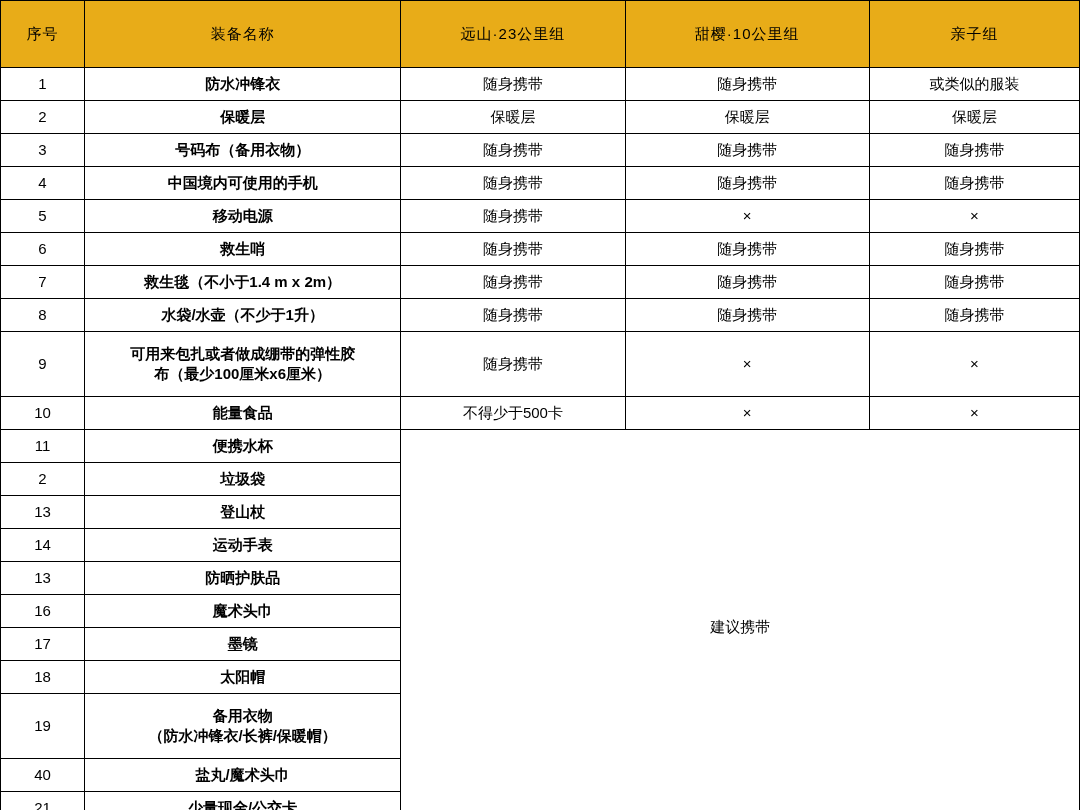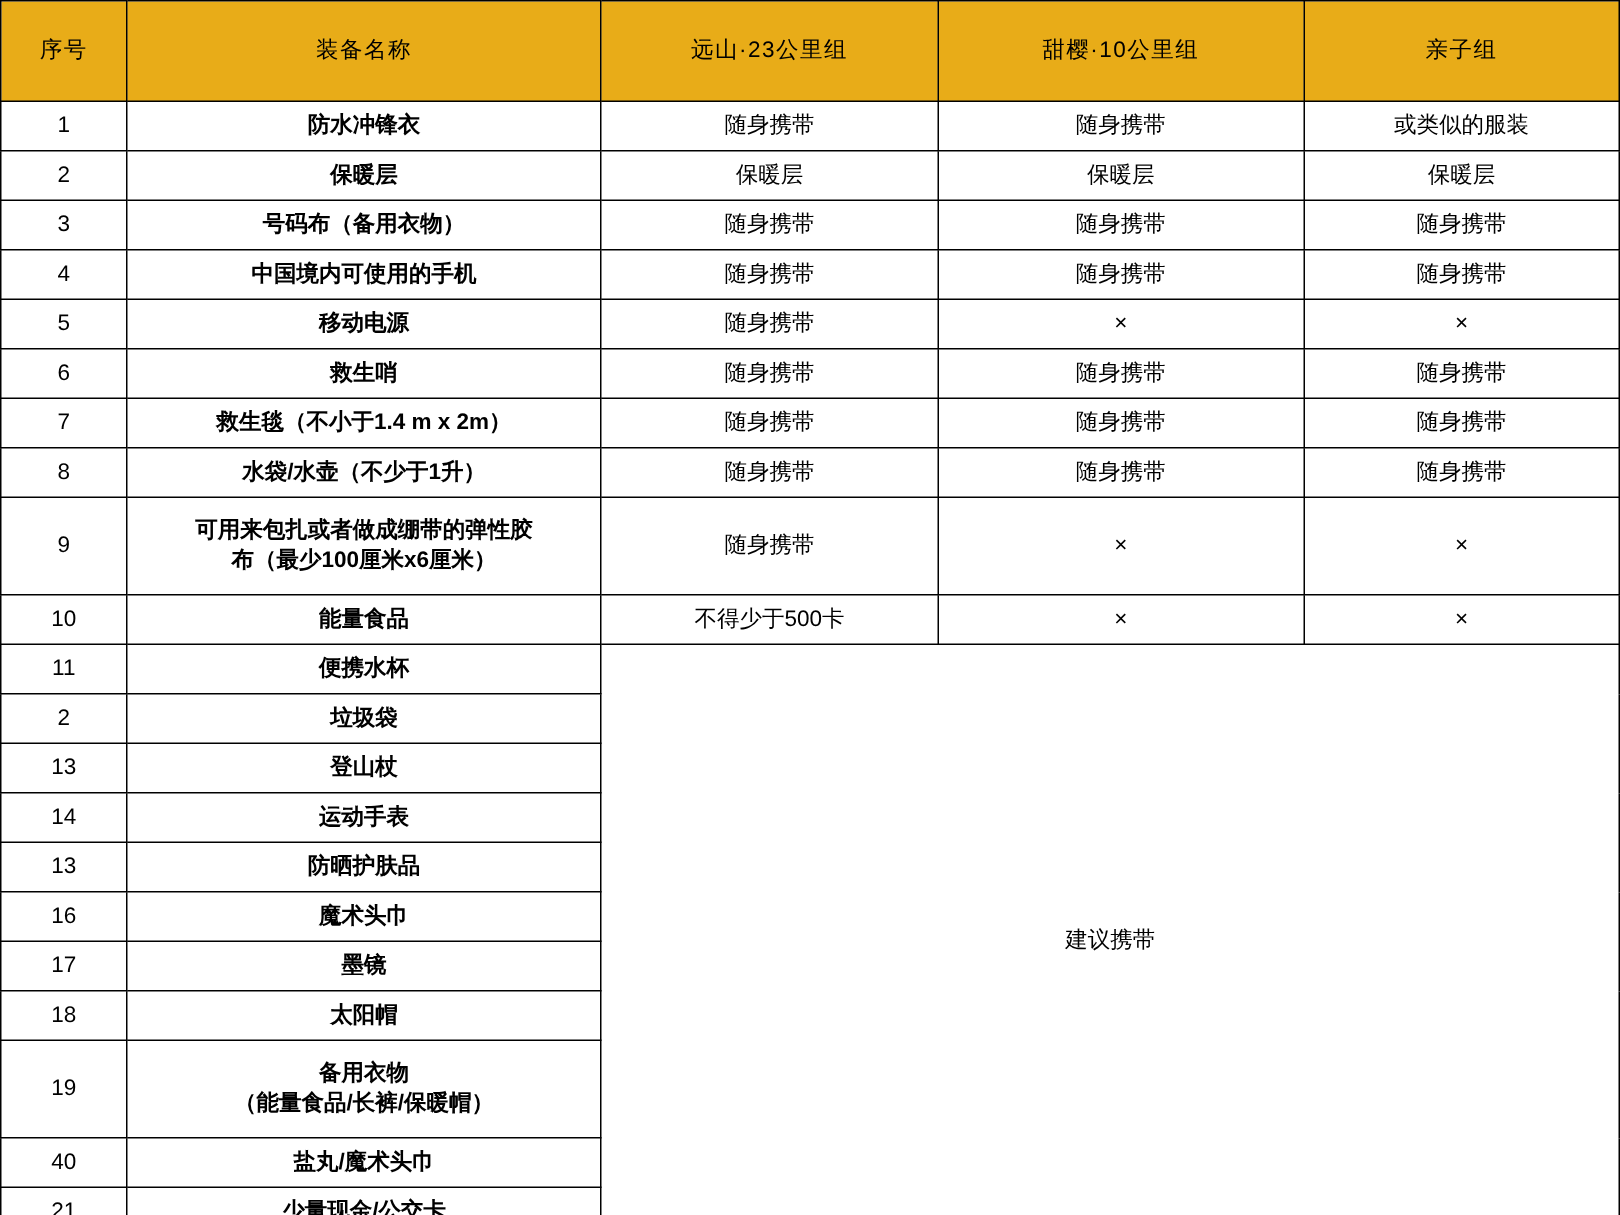--- a/index.html
+++ b/index.html
@@ -177,21 +177,21 @@
       <td class="name-cell">墨镜</td>
     </tr>
     <tr>
       <td class="num-cell">18</td>
       <td class="name-cell">太阳帽</td>
     </tr>
     <tr>
       <td class="num-cell tall">19</td>
       <td class="name-cell tall">
         <span class="sub">备用衣物</span>
-        <span class="sub">（能量食品/长裤/保暖帽）</span>
+        <span class="sub">（防水冲锋衣/长裤/保暖帽）</span>
       </td>
     </tr>
     <tr>
       <td class="num-cell">40</td>
       <td class="name-cell">盐丸/魔术头巾</td>
     </tr>
     <tr>
       <td class="num-cell">21</td>
       <td class="name-cell">少量现金/公交卡</td>
     </tr>

